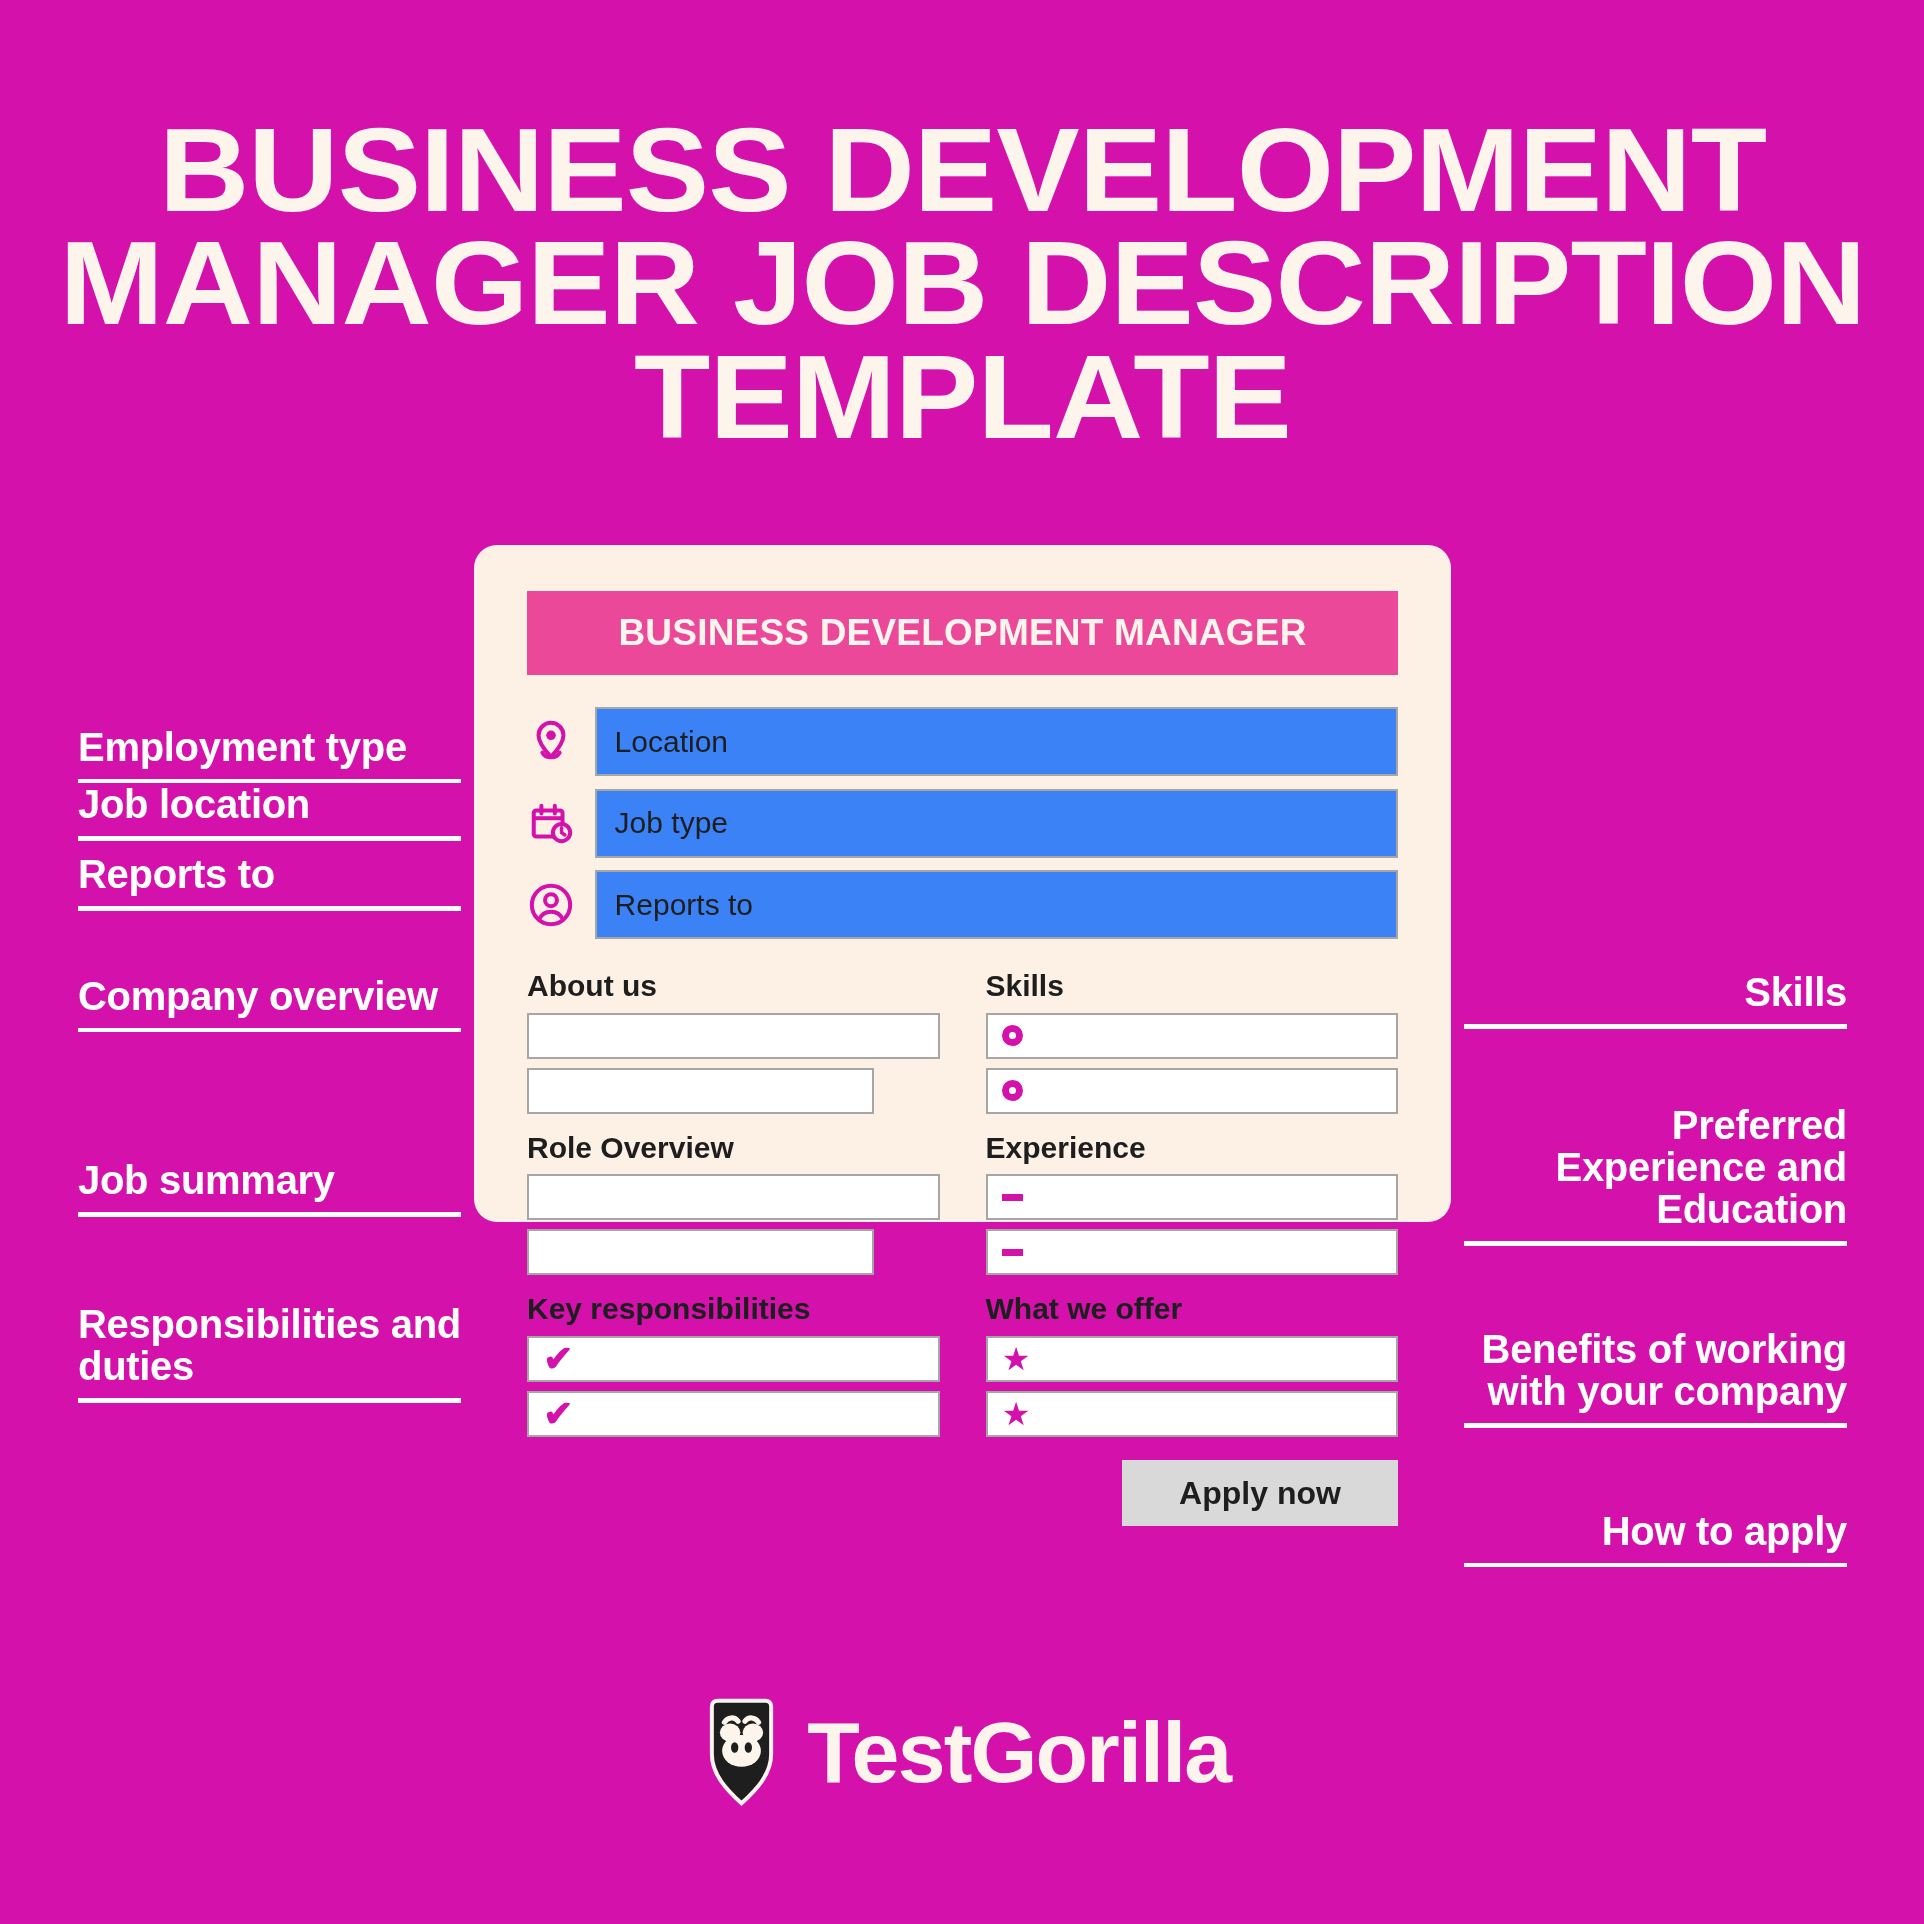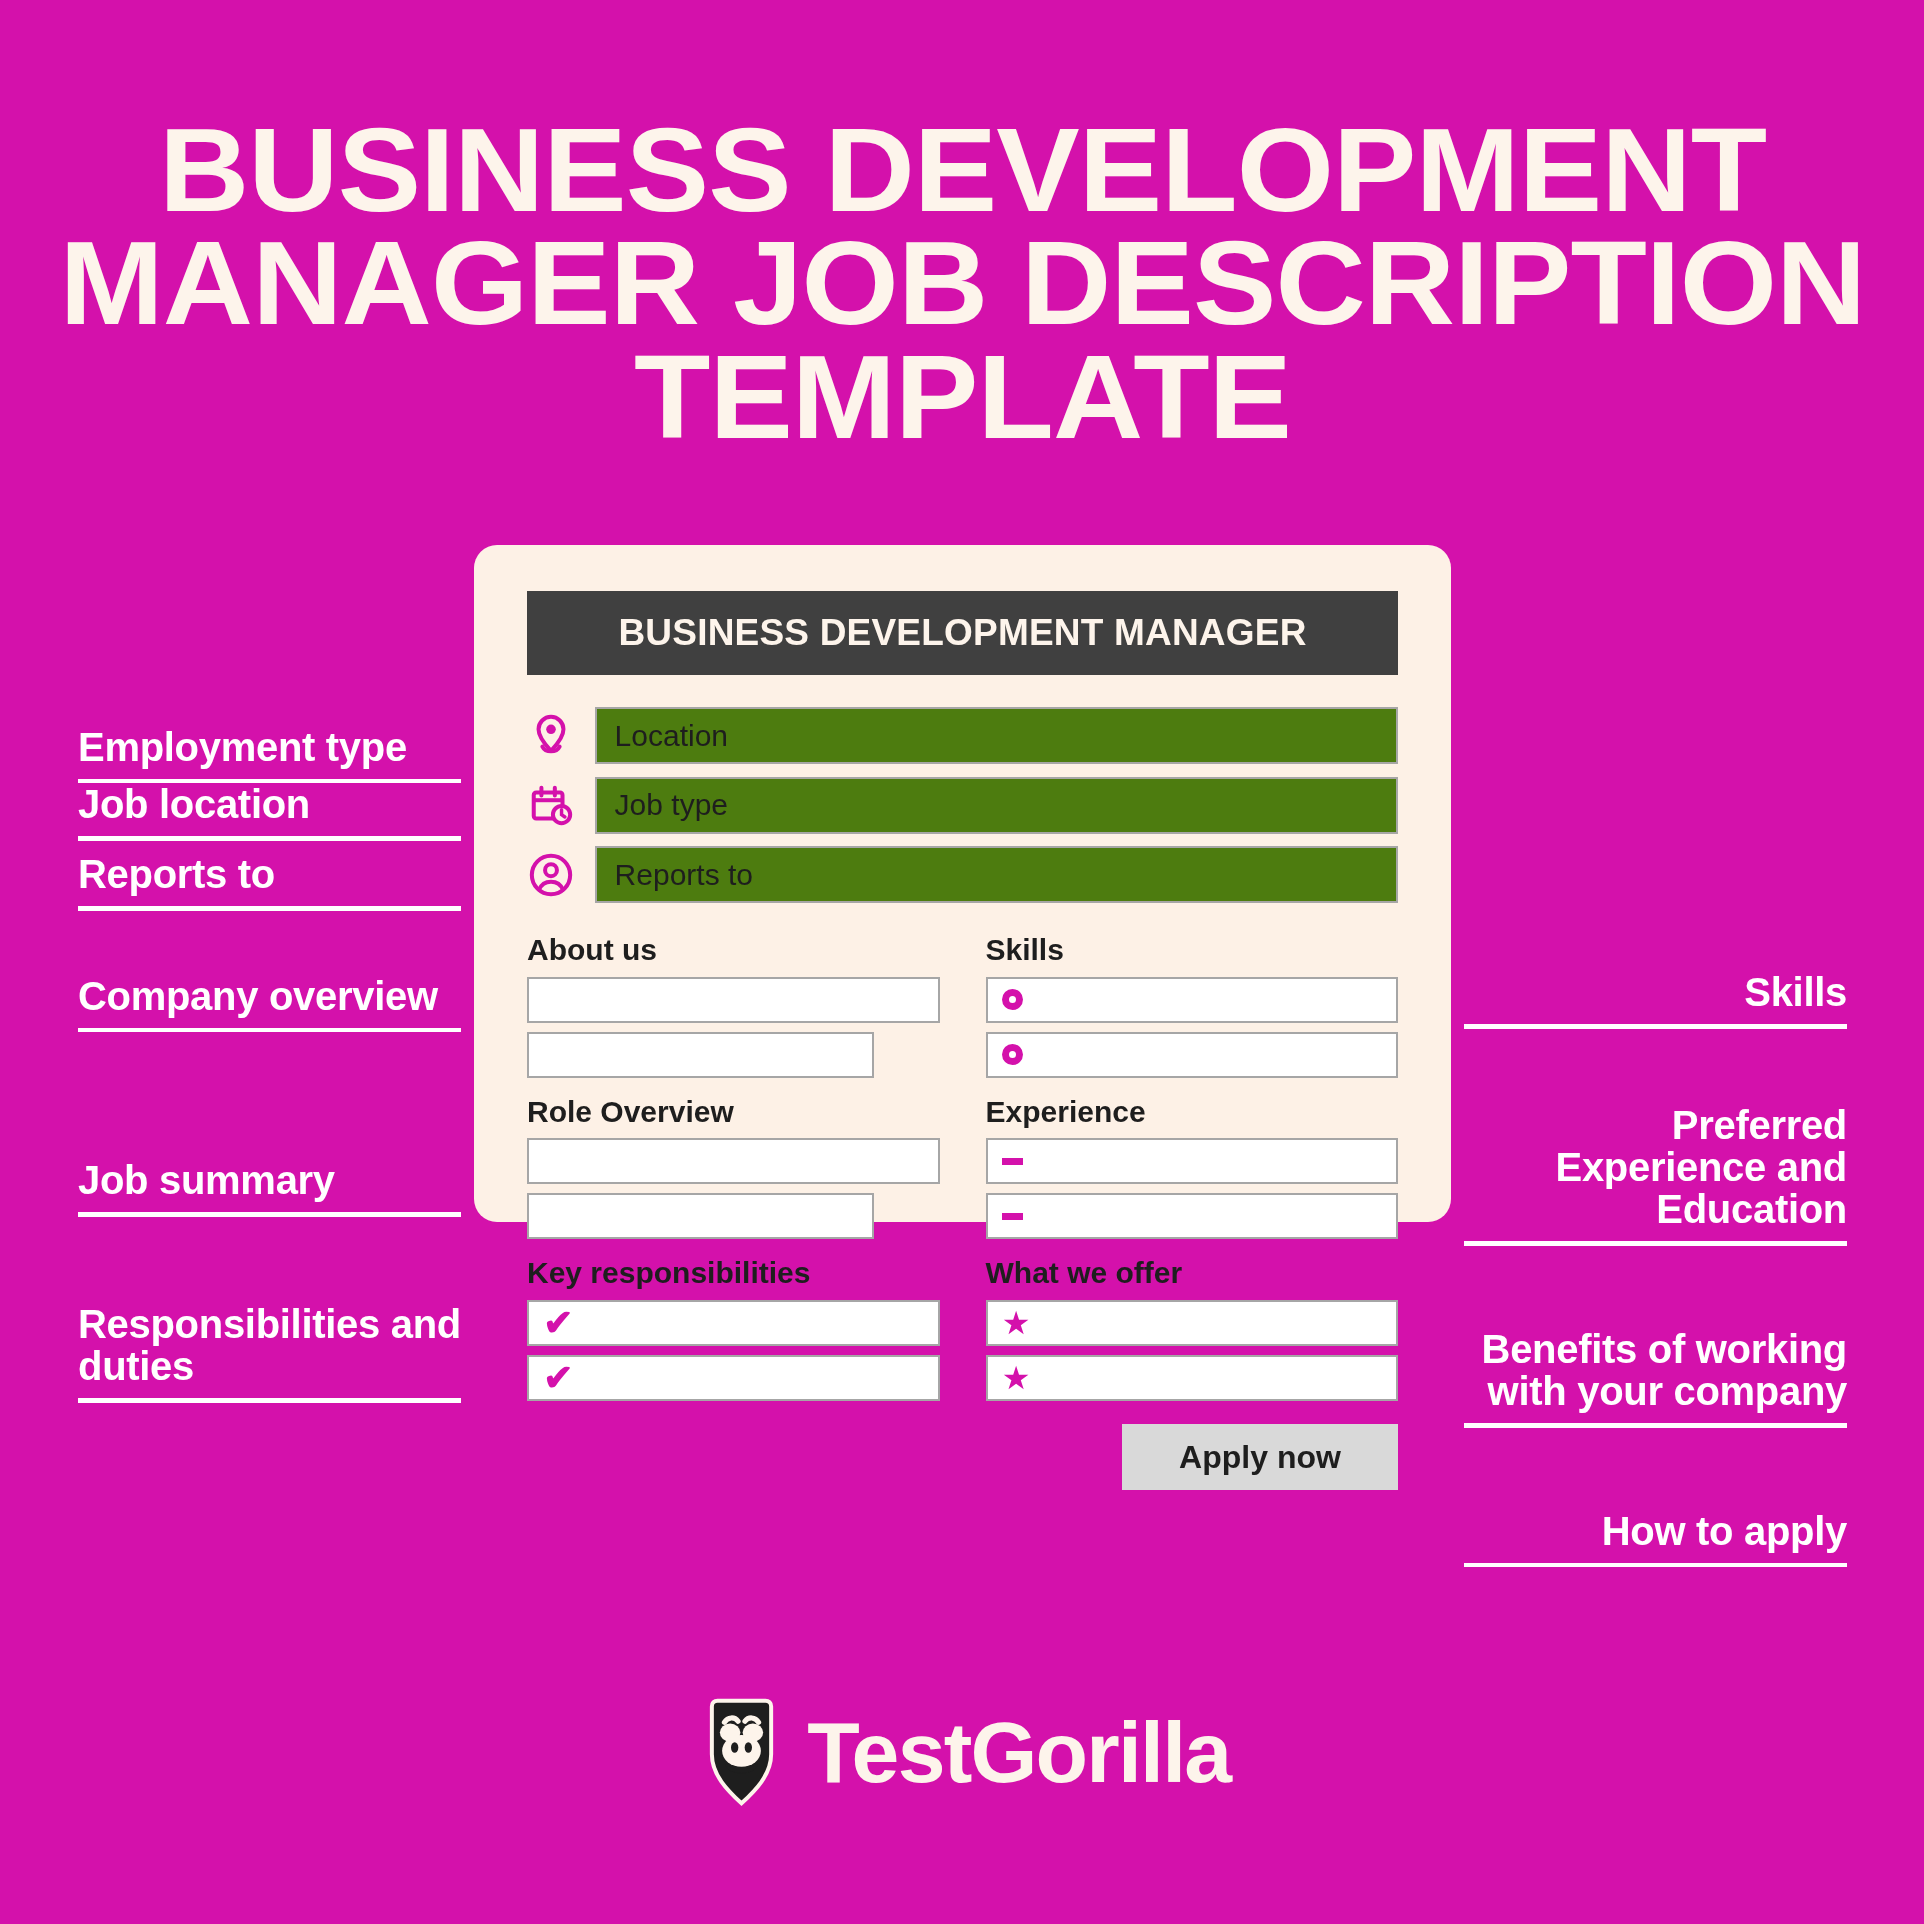--- a/index.html
+++ b/index.html
@@ -43,21 +43,21 @@
     left: 474px;
     top: 545px;
     width: 977px;
     height: 677px;
     background: #FDF1E6;
     border-radius: 23px;
     box-sizing: border-box;
     padding: 46px 53px 36px 53px;
   }
   .card-header {
-    background: #404040;
+    background: #ec4899;
     height: 84px;
     display: flex;
     align-items: center;
     justify-content: center;
     margin: 0 0 32px 0;
   }
   .card-header-text {
     color: #FDF4EB;
     font-size: 37px;
     font-weight: 700;
@@ -68,25 +68,25 @@
   
   .top-rows { display: flex; flex-direction: column; gap: 12.5px; }
   .top-row { display: flex; align-items: center; gap: 19.6px; }
   .row-icon {
     width: 48px; height: 48px;
     flex: 0 0 48px;
     display: flex; align-items: center; justify-content: center;
   }
   .row-icon svg { display: block; }
   .field {
-    background: #4d7c0f;
+    background: #3b82f6;
     border: 2.7px solid #A6A6A6;
     box-sizing: border-box;
     flex: 1 1 auto;
-    height: 57px;
+    height: 69px;
     display: flex;
     align-items: center;
     padding: 0 18px;
   }
   .field-text {
     font-size: 30px;
     color: #1E1E1E;
     font-weight: 500;
   }
 

